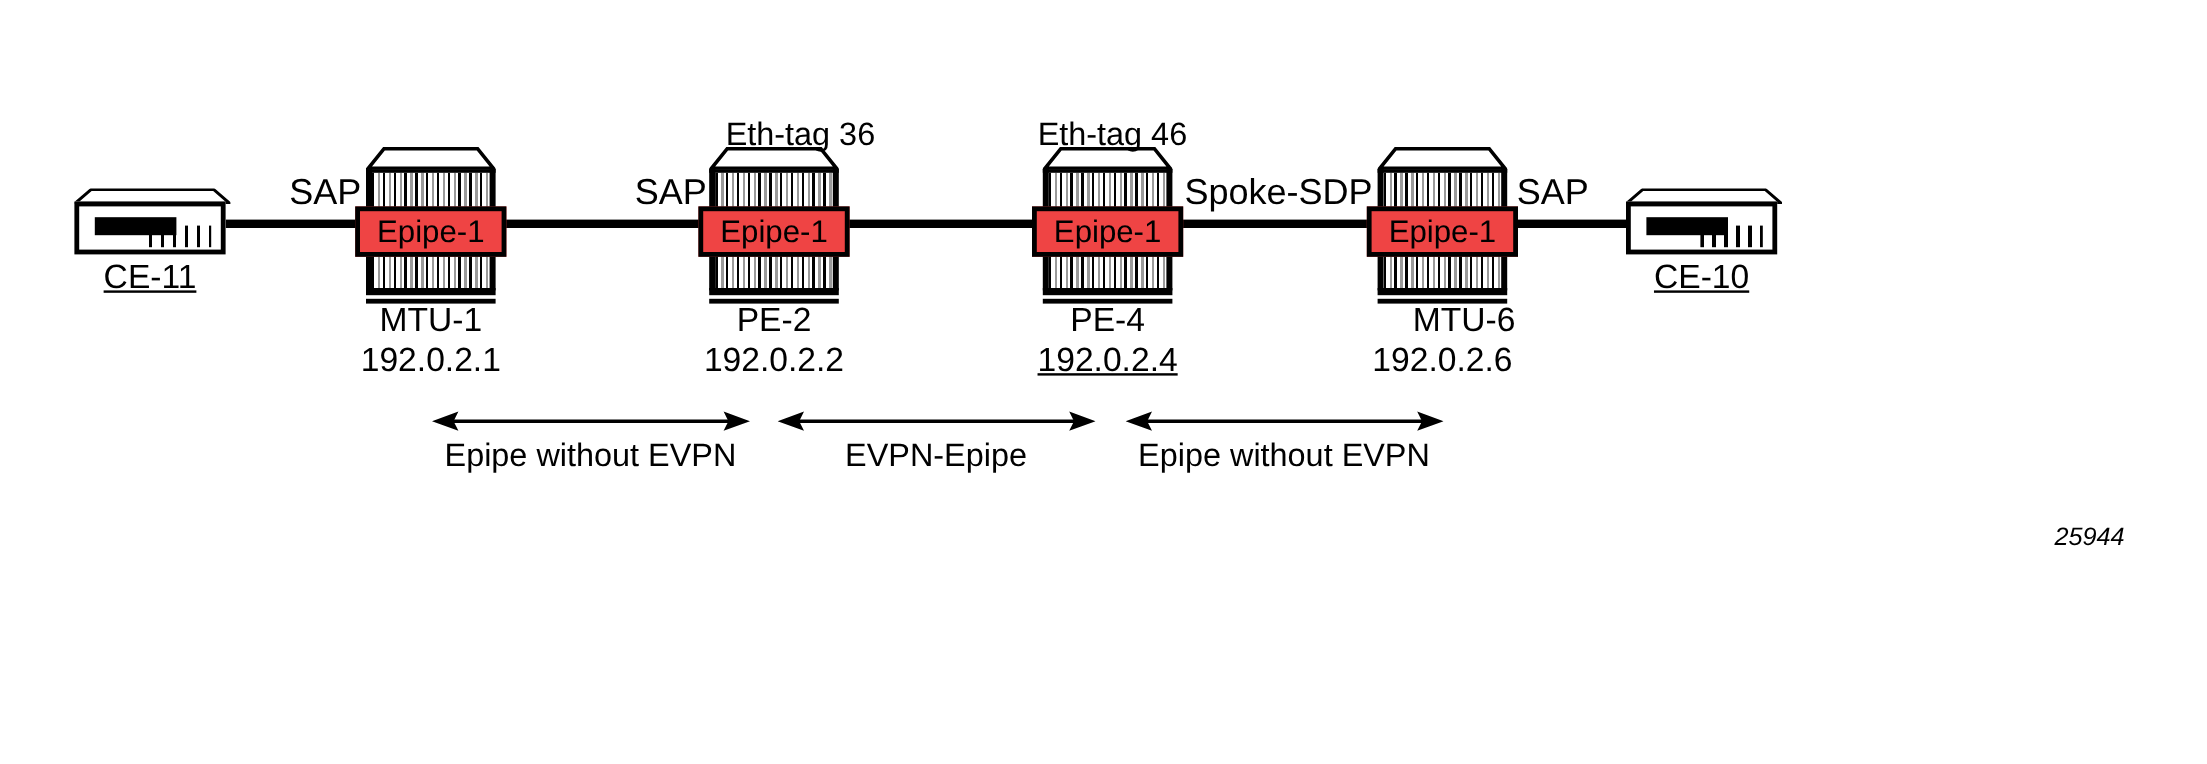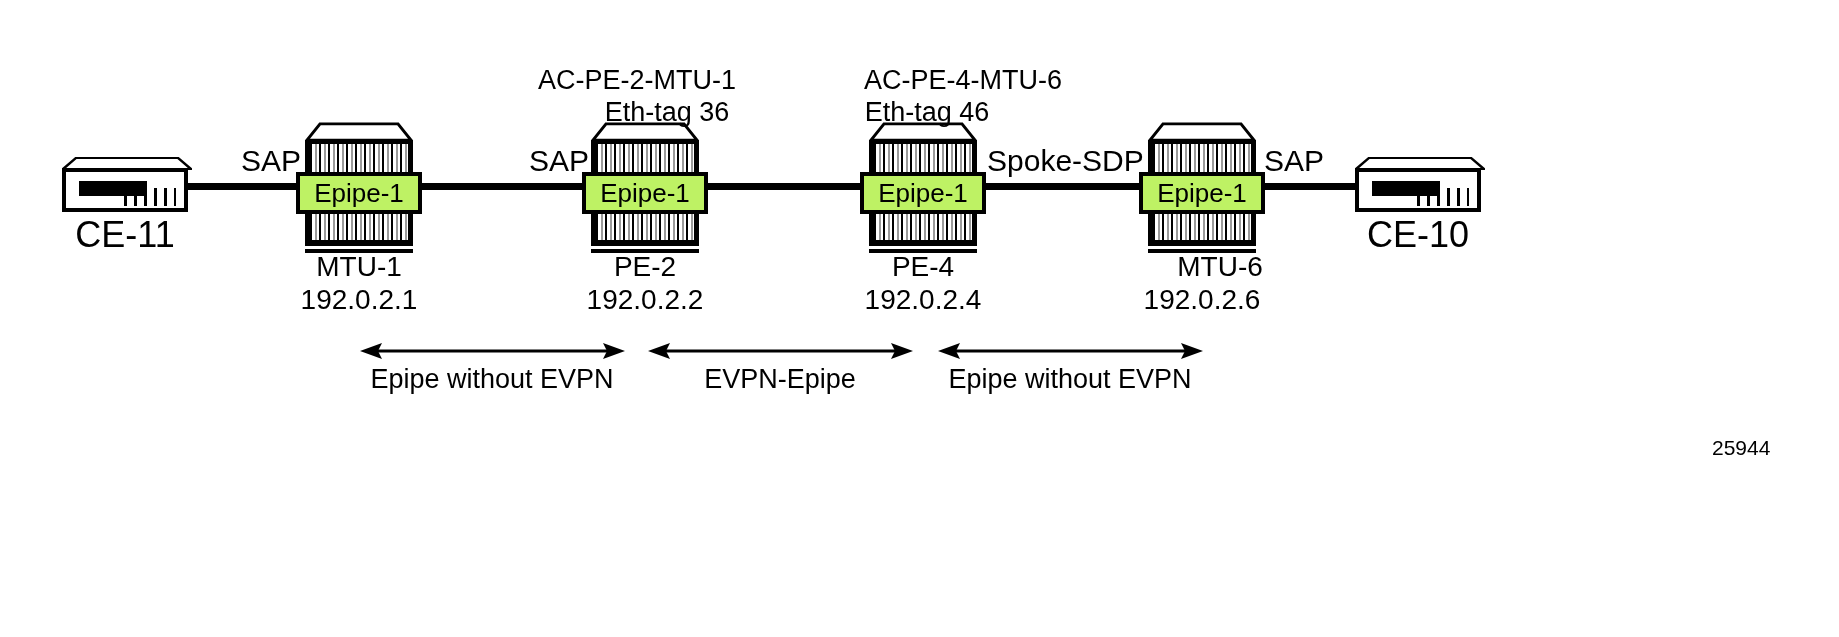--- a/index.html
+++ b/index.html
@@ -23,21 +23,21 @@
   .txt {
     position: absolute;
     white-space: nowrap;
     color: #000;
     line-height: 1.08;
   }
   .t-link      { font-size: 30px; }
   .t-toplabel  { font-size: 27px; text-align: center; }
   .t-node      { font-size: 28px; text-align: center; }
   .t-ip        { font-size: 28px; text-align: center; }
-  .t-ce        { font-size: 36px; text-align: center; }
+  .t-ce        { font-size: 28px; text-align: center; text-decoration: underline; }
   .t-span      { font-size: 27px; text-align: center; }
   .t-figno     { font-size: 21px; }
 
   .center-block { transform: translateX(-50%); text-align: center; }
 
   
   .wire {
     position: absolute;
     height: 7px;
     background: #000;
@@ -128,21 +128,21 @@
     position: absolute;
     left: 5px; top: 127px;
     width: 108px; height: 4px;
     background: #000;
   }
   .router .r-badge {
     position: absolute;
     left: -4px; top: 50px;
     width: 126px; height: 42px;
     border: 4px solid #000;
-    background: #bef264;
+    background: #ef4444;
     box-sizing: border-box;
     display: flex;
     align-items: center;
     justify-content: center;
     font-size: 26px;
     color: #000;
   }
 
   
   .span-arrow {
@@ -203,21 +203,21 @@
     <svg class="r-cap" viewBox="0 0 108 21" preserveAspectRatio="none">
       <polygon points="15,2 93,2 106,19 2,19" fill="#ffffff" stroke="#000000" stroke-width="3"></polygon>
     </svg>
     <div class="r-vents-top"></div>
     <div class="r-vents-bot"></div>
     <div class="r-base1"></div>
     <div class="r-base2"></div>
     <div class="r-badge">Epipe-1</div>
   </div>
   <div class="txt t-node center-block" style="left:923px; top:252px;">PE-4</div>
-  <div class="txt t-ip center-block" style="left:923px; top:285px;">192.0.2.4</div>
+  <div class="txt t-ip center-block" style="left:923px; top:285px;text-decoration:underline;">192.0.2.4</div>
 
   <div class="router" style="left:1143px; top:122px;">
     <svg class="r-cap" viewBox="0 0 108 21" preserveAspectRatio="none">
       <polygon points="15,2 93,2 106,19 2,19" fill="#ffffff" stroke="#000000" stroke-width="3"></polygon>
     </svg>
     <div class="r-vents-top"></div>
     <div class="r-vents-bot"></div>
     <div class="r-base1"></div>
     <div class="r-base2"></div>
     <div class="r-badge">Epipe-1</div>
@@ -234,24 +234,22 @@
       <div class="ce-vents"></div>
     </div>
   </div>
   <div class="txt t-ce center-block" style="left:1418px; top:216px;">CE-10</div>
 
   <div class="txt t-link" style="left:241px; top:145px;">SAP</div>
   <div class="txt t-link" style="left:529px; top:145px;">SAP</div>
   <div class="txt t-link" style="left:987px; top:145px;">Spoke-SDP</div>
   <div class="txt t-link" style="left:1264px; top:145px;">SAP</div>
 
-  <div class="txt t-toplabel center-block" style="left:637px; top:66px;">AC-PE-2-MTU-1</div>
   <div class="txt t-toplabel center-block" style="left:667px; top:98px;">Eth-tag 36</div>
 
-  <div class="txt t-toplabel center-block" style="left:963px; top:66px;">AC-PE-4-MTU-6</div>
   <div class="txt t-toplabel center-block" style="left:927px; top:98px;">Eth-tag 46</div>
 
   <div class="span-arrow" style="left:360px; top:340px; width:265px;">
     <svg width="265" height="22" viewBox="0 0 265 22">
       <line x1="17" y1="11" x2="248" y2="11" stroke="#000" stroke-width="3"></line>
       <polygon points="0,11 22,3 18,11 22,19" fill="#000"></polygon>
       <polygon points="265,11 243,3 247,11 243,19" fill="#000"></polygon>
     </svg>
   </div>
   <div class="txt t-span center-block" style="left:492px; top:365px;">Epipe without EVPN</div>
@@ -267,15 +265,15 @@
 
   <div class="span-arrow" style="left:938px; top:340px; width:265px;">
     <svg width="265" height="22" viewBox="0 0 265 22">
       <line x1="17" y1="11" x2="248" y2="11" stroke="#000" stroke-width="3"></line>
       <polygon points="0,11 22,3 18,11 22,19" fill="#000"></polygon>
       <polygon points="265,11 243,3 247,11 243,19" fill="#000"></polygon>
     </svg>
   </div>
   <div class="txt t-span center-block" style="left:1070px; top:365px;">Epipe without EVPN</div>
 
-  <div class="txt t-figno" style="left:1712px; top:437px;">25944</div>
+  <div class="txt t-figno" style="left:1712px; top:437px;font-style:italic;">25944</div>
 
 </div>
 
 </body></html>

